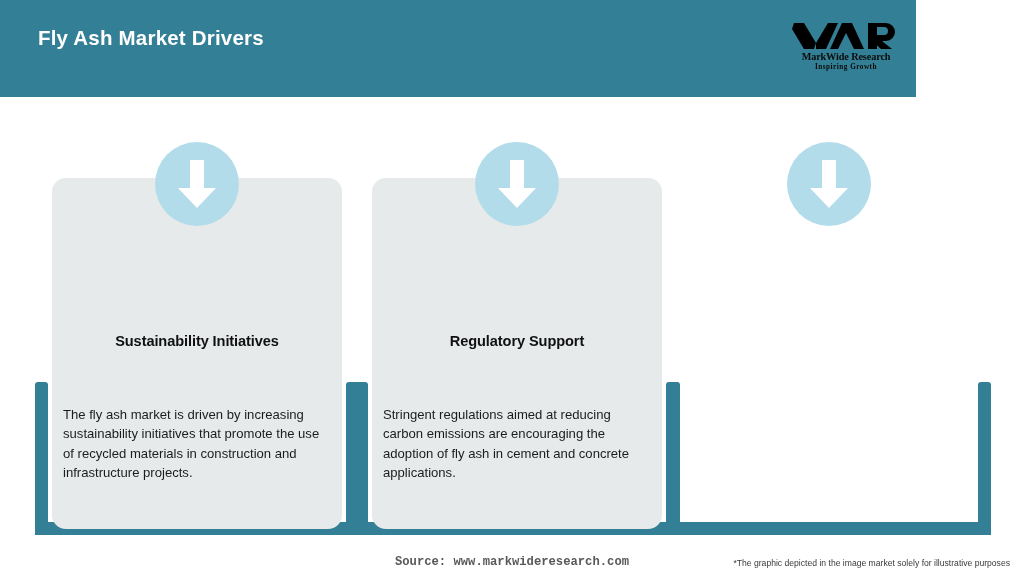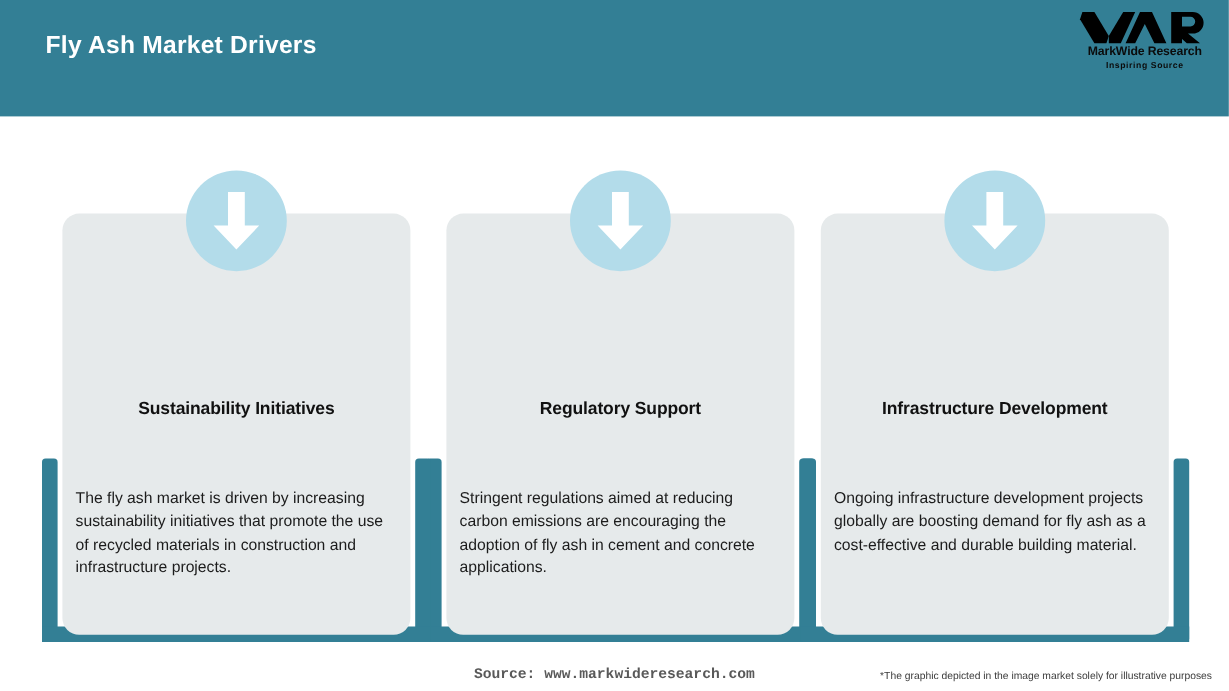--- a/index.html
+++ b/index.html
@@ -13,41 +13,42 @@
     font-family: "Liberation Sans", sans-serif;
     overflow: hidden;
     position: relative;
   }
 
   
   .header {
     position: absolute;
     left: 0;
     top: 0;
-    width: 1024px;
+    width: 916px;
     height: 97px;
     background: #337f95;
   }
   .header-title {
     position: absolute;
     left: 38px;
     top: 26px;
     font-size: 20.5px;
     font-weight: bold;
     color: #ffffff;
     letter-spacing: 0.2px;
   }
 
   
   .logo {
     position: absolute;
     right: 14px;
-    top: 8px;
+    top: 21px;
     width: 112px;
     height: 58px;
+    font-family: Liberation Serif, serif;
   }
   .logo-mark {
     position: absolute;
     left: 0;
     top: 0;
     width: 112px;
     height: 30px;
   }
   .logo-name {
     position: absolute;
@@ -202,21 +203,21 @@
       <svg width="112" height="30" viewBox="0 0 112 30" xmlns="http://www.w3.org/2000/svg">
         <g fill="#000000">
           <polygon points="4,2 14,2 26,22 24,28 14,28 2,8"></polygon>
           <polygon points="26,22 38,2 48,2 36,28 26,28"></polygon>
           <polygon points="40,28 52,2 62,2 74,28 64,28 56,12 48,28"></polygon>
           <path d="M78,2 h18 a9,9 0 0 1 0,18 h-4 l10,8 h-11 l-10,-9 v-5 h13 a4,4 0 0 0 0,-8 h-7 v22 h-9 z"></path>
         </g>
       </svg>
     </div>
     <div class="logo-name">MarkWide Research</div>
-    <div class="logo-tag">Inspiring Source</div>
+    <div class="logo-tag">Inspiring Growth</div>
   </div>
 </div>
 
 <div class="stage">
 
   <div class="card-group g2">
     <div class="bracket">
       <div class="arm left"></div>
       <div class="arm right"></div>
       <div class="base"></div>
@@ -248,24 +249,20 @@
       </svg>
     </div>
   </div>
 
   <div class="card-group g3">
     <div class="bracket">
       <div class="arm left"></div>
       <div class="arm right"></div>
       <div class="base"></div>
     </div>
-    <div class="card">
-      <div class="card-title">Infrastructure Development</div>
-      <div class="card-body">Ongoing infrastructure development projects globally are boosting demand for fly ash as a cost-effective and durable building material.</div>
-    </div>
     <div class="icon-circle">
       <svg width="44" height="52" viewBox="0 0 44 52" xmlns="http://www.w3.org/2000/svg">
         <polygon points="15,2 29,2 29,30 41,30 22,50 3,30 15,30" fill="#ffffff"></polygon>
       </svg>
     </div>
   </div>
 
 </div>
 
 <div class="source">Source: www.markwideresearch.com</div>

